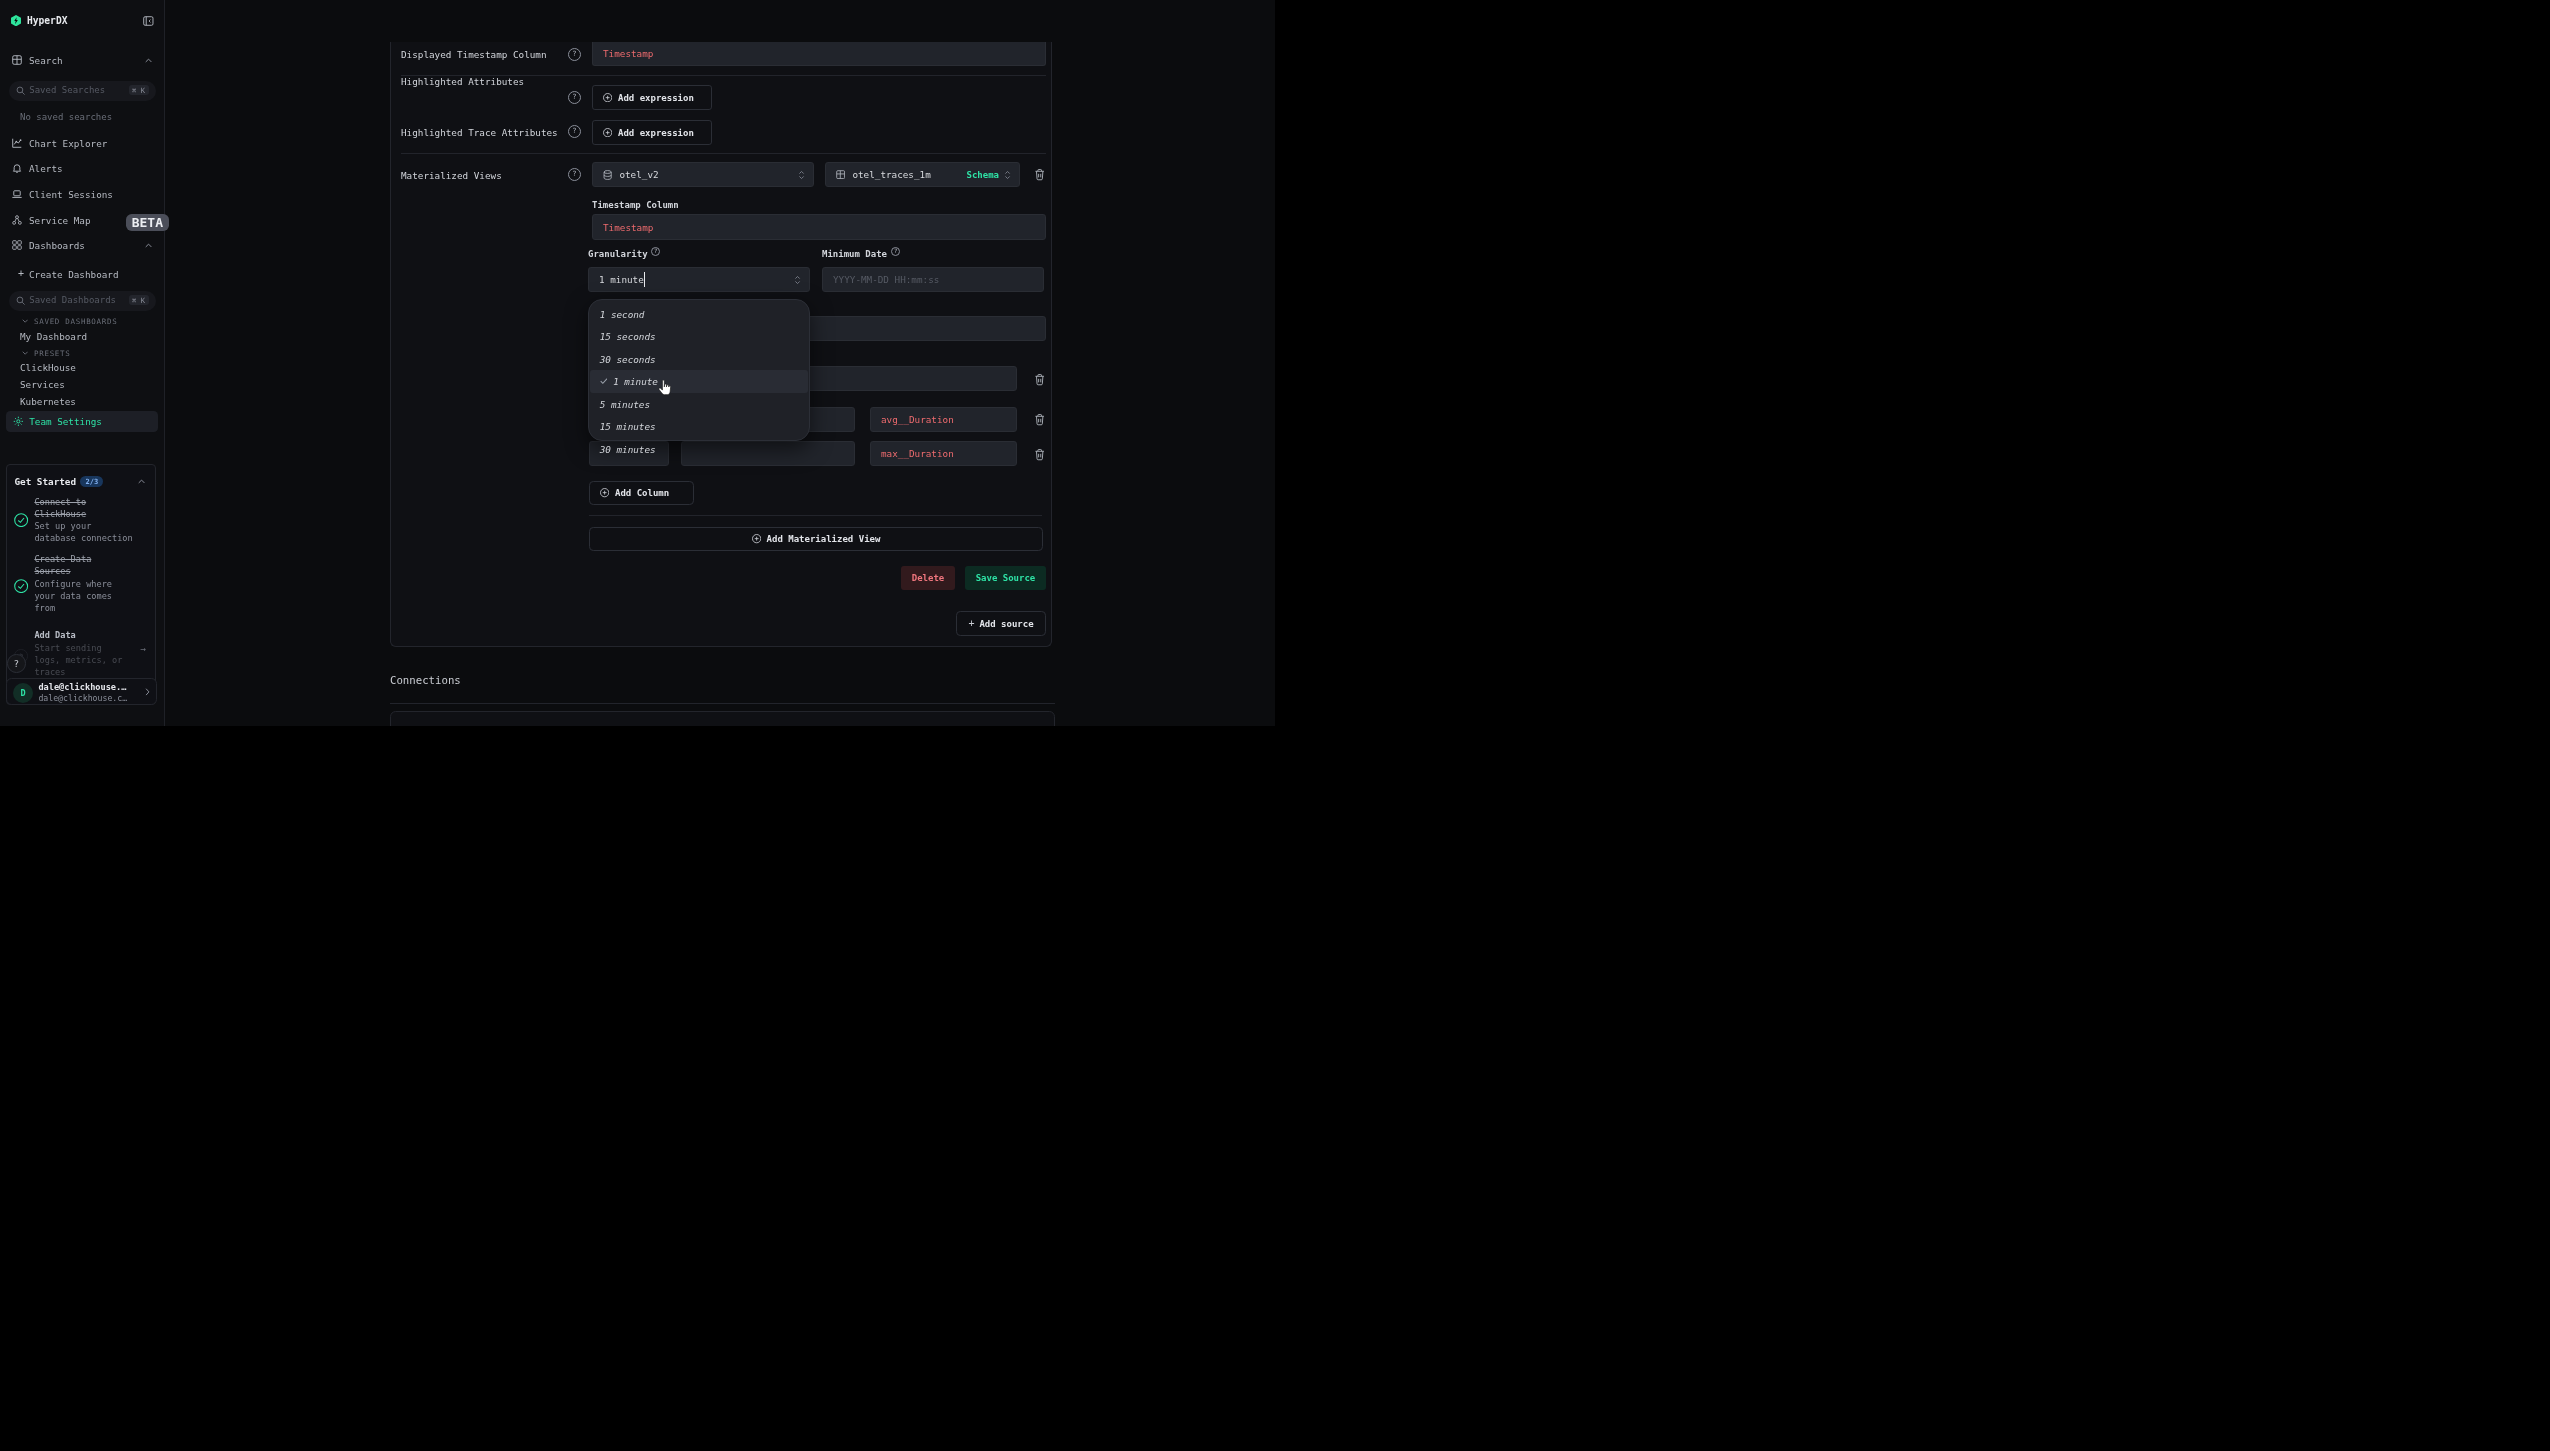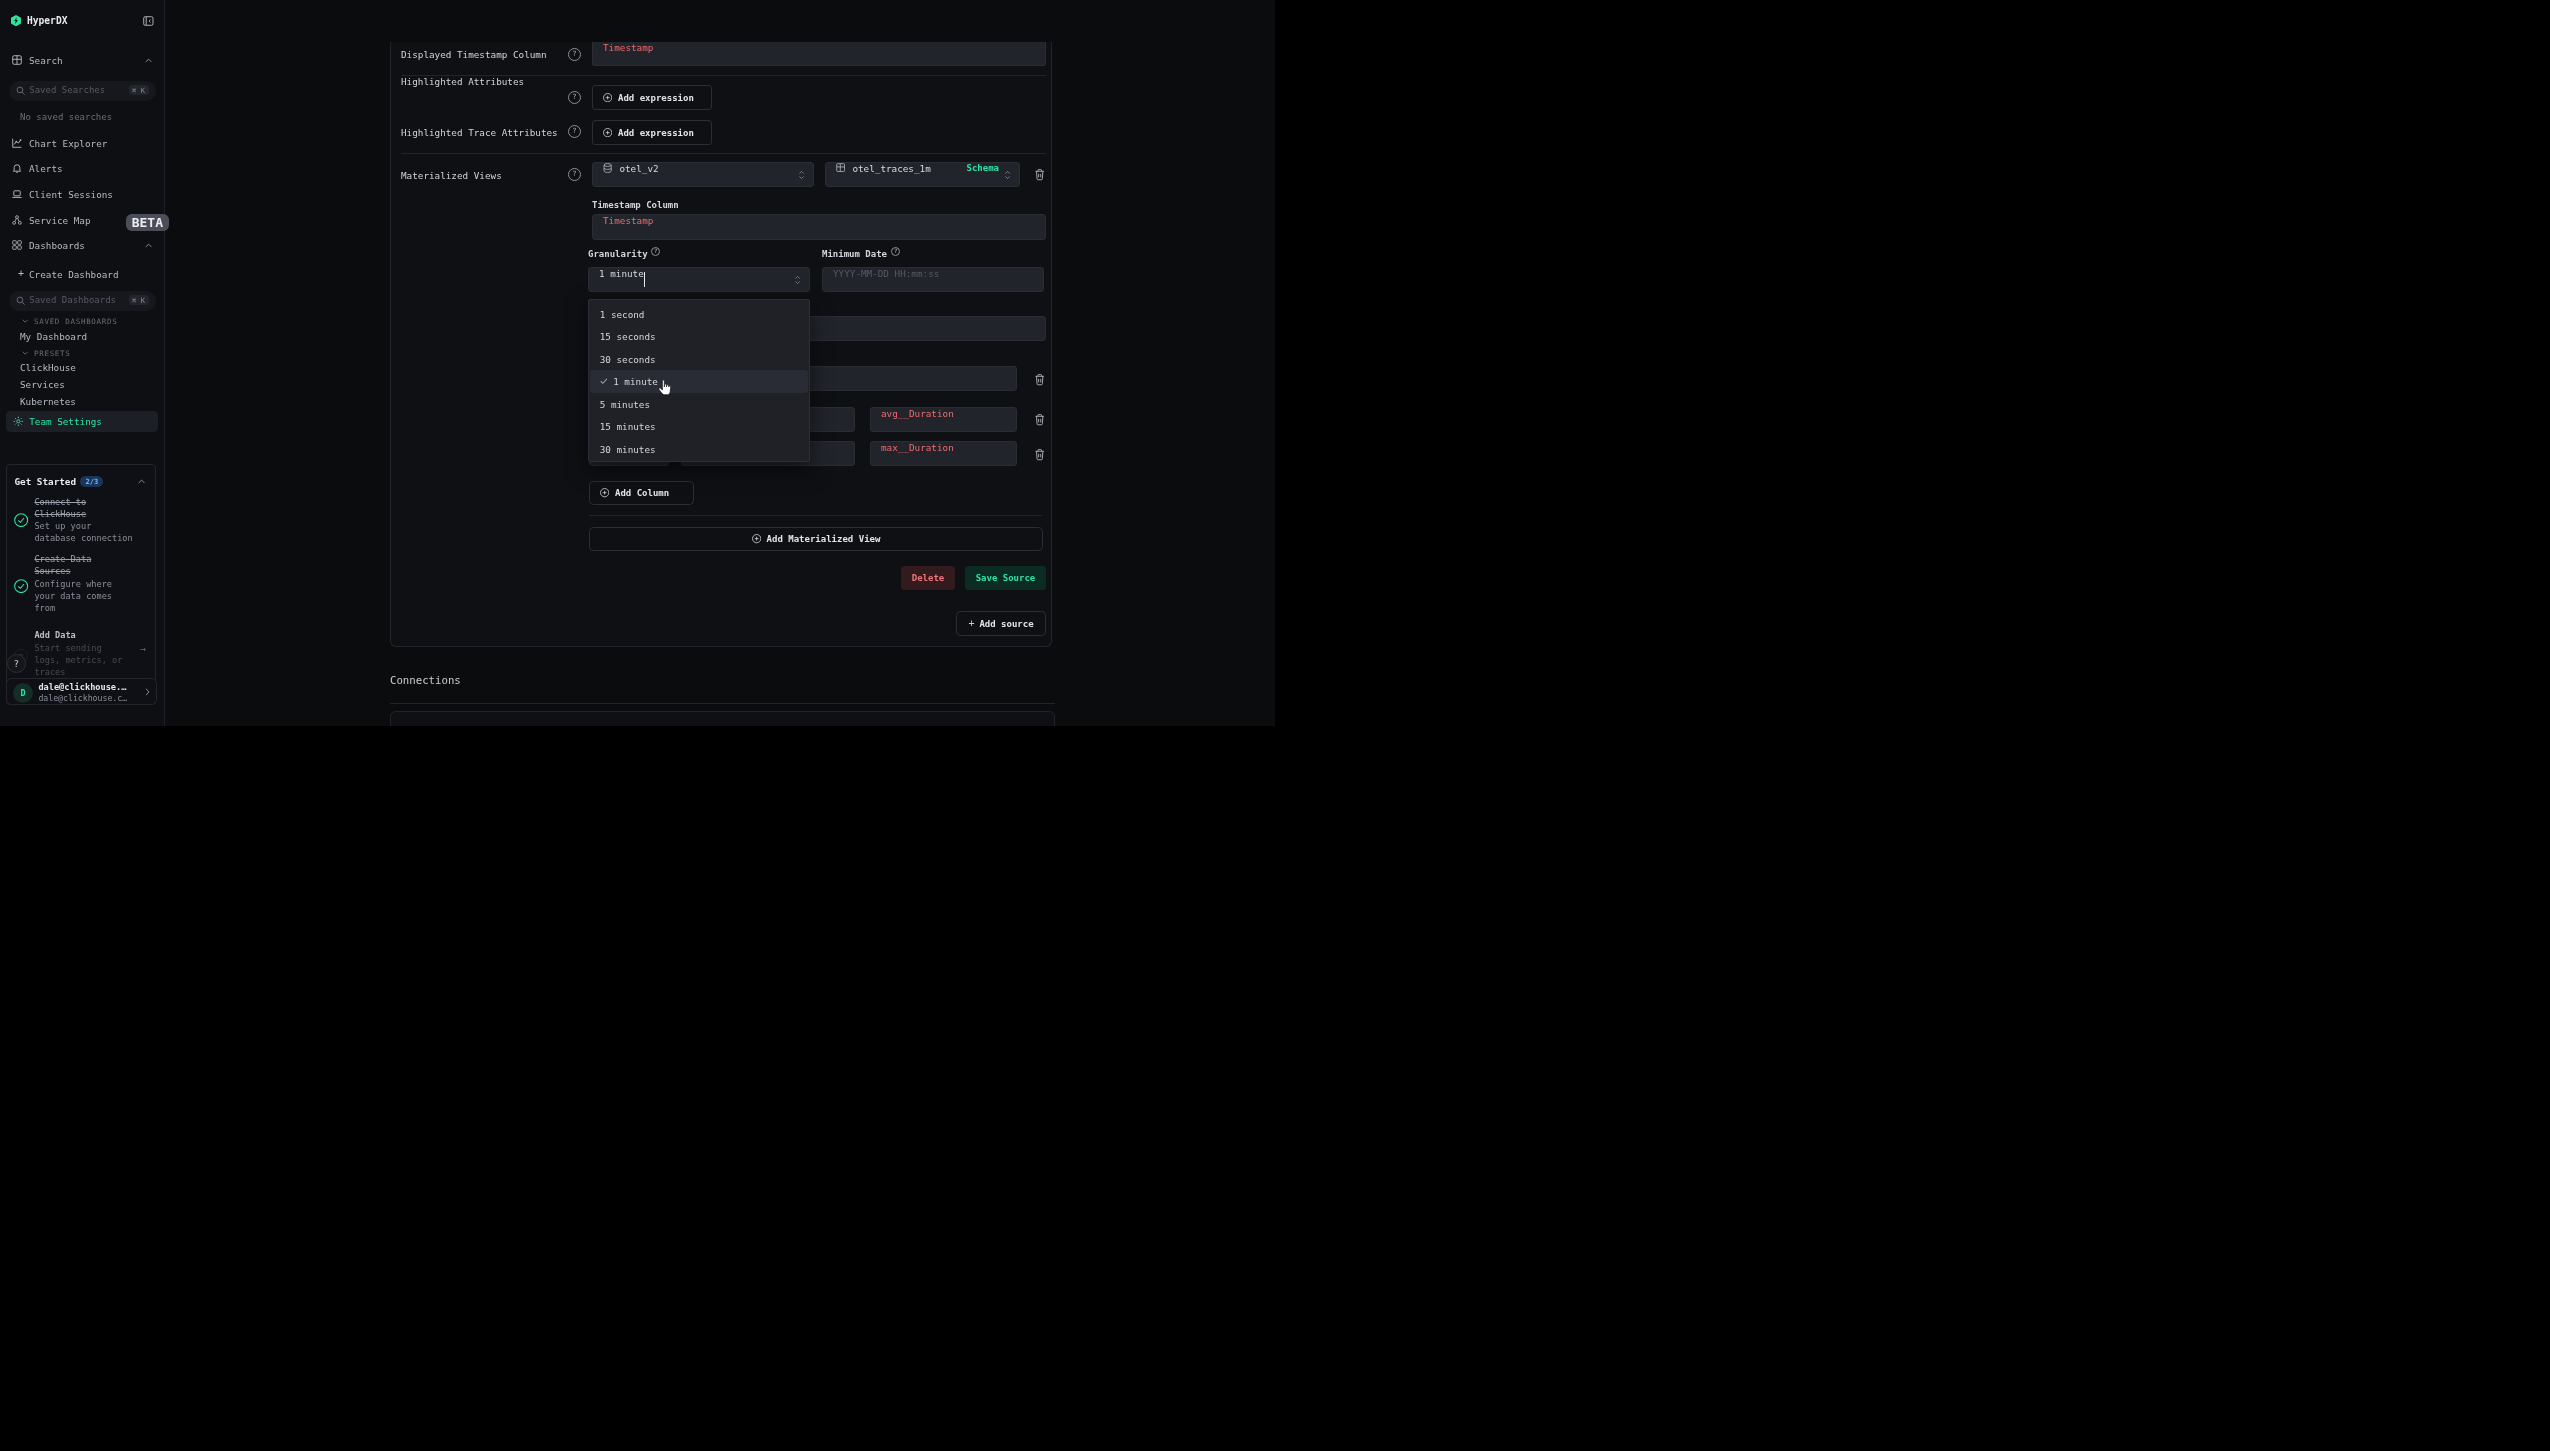--- a/index.html
+++ b/index.html
@@ -34,29 +34,29 @@
   .checkcircle{position:absolute;width:14.3px;height:14.3px;}
   .userchip{position:absolute;left:6.4px;top:678px;width:151px;height:27px;border:0.7px solid #23252c;border-radius:5.7px;background:#0f1015;cursor:pointer;}
   .avatar{position:absolute;left:5.7px;top:3.6px;width:20px;height:20px;border-radius:50%;background:#122e26;color:var(--accent);font-size:8.6px;font-weight:bold;text-align:center;line-height:20px;}
   .helpfab{position:absolute;left:7.1px;top:654px;width:18.5px;height:18.5px;border-radius:50%;background:#15161a;border:0.7px solid var(--border2);color:#c9ccd3;font-size:9.3px;text-align:center;line-height:17px;cursor:pointer;}
   .ghost3{position:absolute;left:14.3px;top:649px;width:13.5px;height:13.5px;border-radius:50%;border:0.7px solid #23252c;color:var(--faint);font-size:7.1px;text-align:center;line-height:13.5px;opacity:.7;}
   .card{position:absolute;left:390px;top:42px;width:662px;height:605px;background:var(--card-bg);border:0.7px solid #23252c;border-top:none;border-radius:0 0 5.7px 5.7px;}
   .card2{position:absolute;left:390px;top:711px;width:665px;height:43px;background:var(--card-bg);border:0.7px solid #23252c;border-radius:5.7px 5.7px 0 0;}
   .flabel{position:absolute;font-size:9.3px;color:#d2d5db;white-space:nowrap;}
   .help{position:absolute;width:13px;height:13px;border:1px solid var(--muted);border-radius:50%;color:#aeb3bd;font-size:7.1px;text-align:center;line-height:10.7px;}
   .help-sm{position:absolute;width:9.3px;height:9.3px;border:0.7px solid var(--muted);border-radius:50%;color:#aeb3bd;font-size:5.7px;text-align:center;line-height:7.8px;}
-  .input{position:absolute;background:var(--input-bg);border:0.7px solid #2a2d34;border-radius:2.9px;font-size:9.3px;display:flex;align-items:flex-start;padding:0 10px;color:#d8dade;white-space:nowrap;}
+  .input{position:absolute;background:var(--input-bg);border:0.7px solid #2a2d34;border-radius:2.9px;font-size:9.3px;display:flex;align-items:center;padding:0 10px;color:#d8dade;white-space:nowrap;}
   .red{color:var(--code-red);}
   .placeholder{color:var(--faint);}
   .btn{position:absolute;border:0.7px solid var(--border2);border-radius:2.9px;background:transparent;display:flex;align-items:center;gap:5.7px;font-size:9px;color:#e3e5ea;padding:0 10px;cursor:pointer;font-family:inherit;}
   .btn6{border-radius:4.3px;}
   .divider{position:absolute;height:0.7px;background:#22242b;}
   .updown{position:absolute;right:7.8px;top:50%;transform:translateY(-50%);width:7.1px;height:11.4px;}
   .trash{position:absolute;width:11.4px;height:13px;cursor:pointer;}
-  .dropdown{position:absolute;left:588px;top:299px;width:222px;height:163px;background:var(--dropdown-bg);border:0.7px solid #2c2f37;border-radius:2px;box-shadow:0 7.1px 21.4px rgba(0,0,0,.55);z-index:50;padding:2.9px 1.4px;}
+  .dropdown{position:absolute;left:588px;top:299px;width:222px;height:142px;background:var(--dropdown-bg);border:0.7px solid #2c2f37;border-radius:14px;box-shadow:0 7.1px 21.4px rgba(0,0,0,.55);z-index:50;padding:2.9px 1.4px;font-style:italic;}
   .opt{height:22.5px;display:flex;align-items:center;padding:0 9.3px;font-size:9.3px;color:#d3d6db;border-radius:2.9px;cursor:pointer;}
   .opt.checked{background:var(--dropdown-hl);}
   .caret{position:absolute;left:644px;top:272px;width:1.1px;height:15px;background:#e8eaee;z-index:5;}
   .cursor{position:absolute;left:657px;top:380px;z-index:60;}
   svg{display:block;}
 </style>
 </head>
 <body>
 
 <div class="stage">

